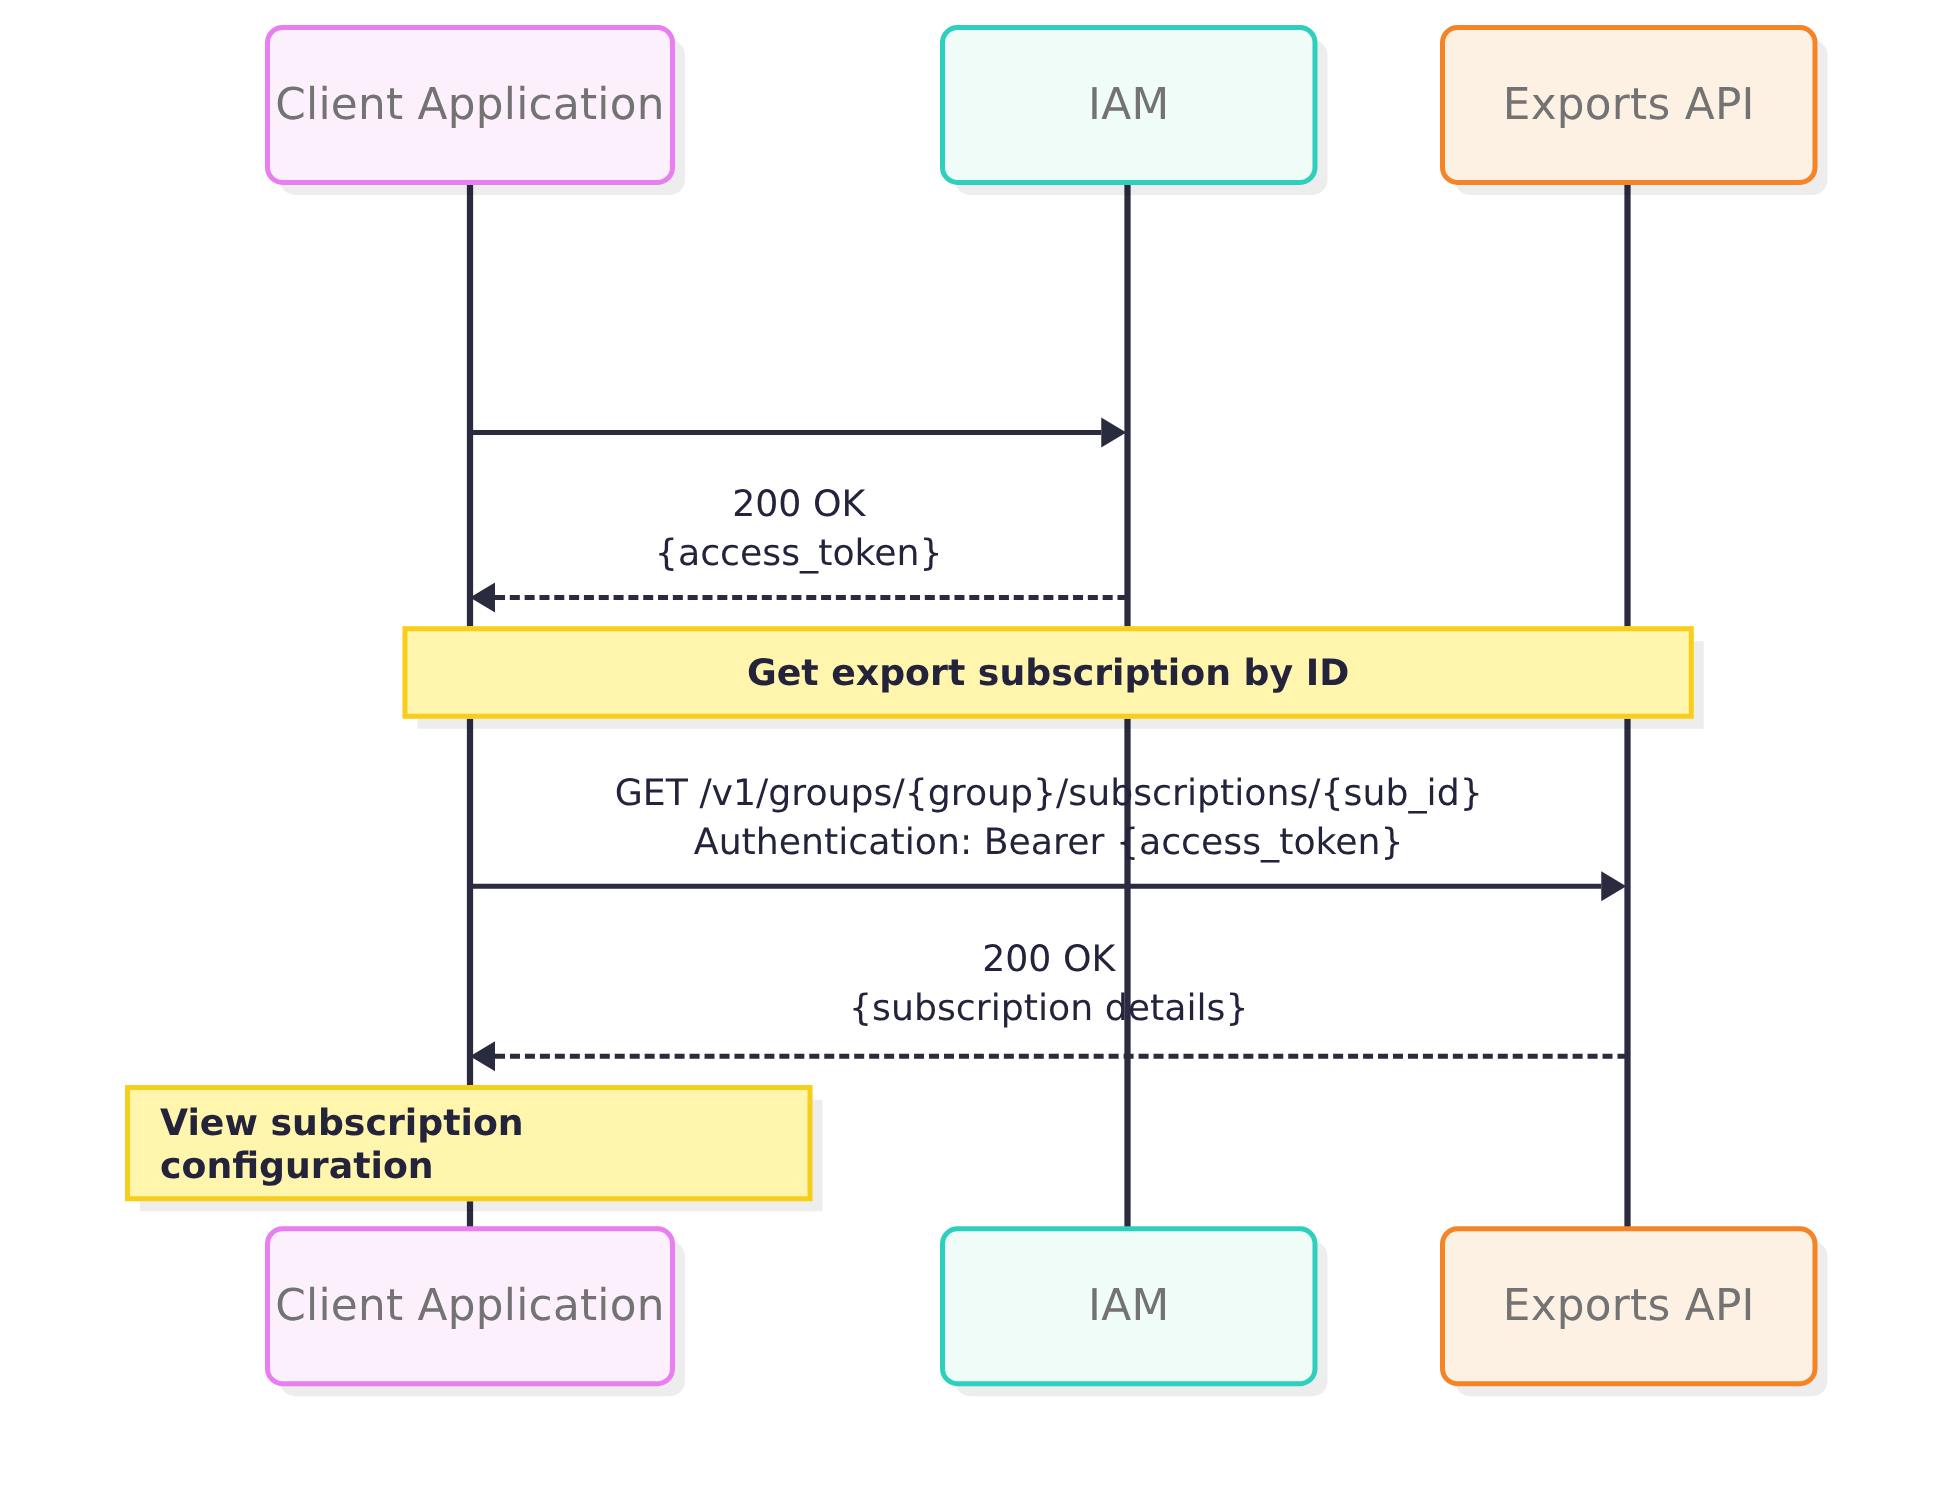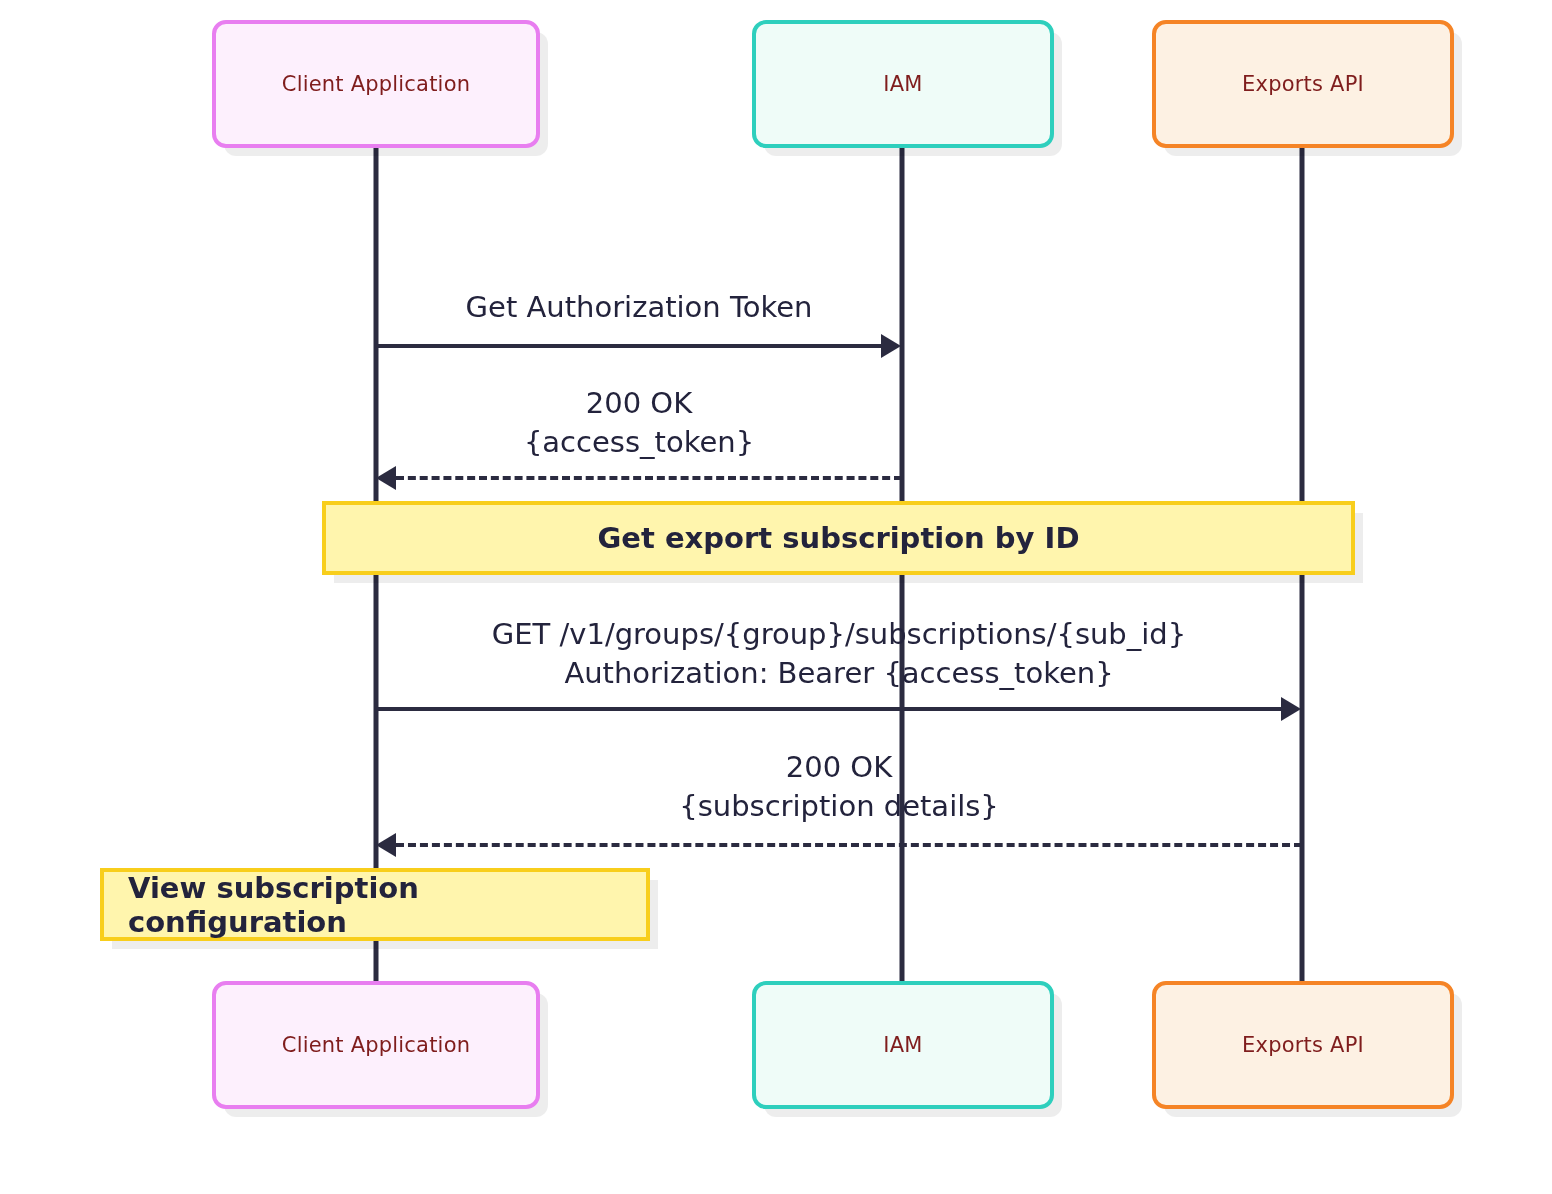--- a/index.html
+++ b/index.html
@@ -27,22 +27,22 @@
   
   .actor {
     position: absolute;
     box-sizing: border-box;
     border-radius: 14px;
     border-width: 4px;
     border-style: solid;
     display: flex;
     align-items: center;
     justify-content: center;
-    font-size: 21px;
-    color: #7f1d1d;
+    font-size: 35px;
+    color: #737373;
     letter-spacing: .2px;
     box-shadow: 10px 10px 0 -2px rgba(0,0,0,0.07);
   }
   .actor.client  { background:#fdf0fd; border-color:#e87ef0; }
   .actor.iam     { background:#effcf8; border-color:#2ecfbd;text-align:right; }
   .actor.exports { background:#fdf1e3; border-color:#f58426; }
 
   
   .banner {
     position: absolute;
@@ -117,44 +117,43 @@
     <span>Client Application</span>
   </div>
   <div class="actor iam" style="left:752px; top:20px; width:302px; height:128px;">
     <span>IAM</span>
   </div>
   <div class="actor exports" style="left:1152px; top:20px; width:302px; height:128px;">
     <span>Exports API</span>
   </div>
 
 
-  <div class="msg-label" style="left:376px; top:288px; width:526px;">Get Authorization Token</div>
   <div class="msg-line" style="left:376px; top:344px; width:505px;"></div>
   <div class="arrowhead right" style="left:881px; top:334px;"></div>
 
   <div class="msg-label" style="left:376px; top:384px; width:526px;">200 OK
 {access_token}</div>
   <div class="msg-line dashed" style="left:396px; top:476px; width:506px;"></div>
   <div class="arrowhead left" style="left:376px; top:466px;"></div>
 
   <div class="banner" style="left:322px; top:501px; width:1033px; height:74px;">
     <span>Get export subscription by ID</span>
   </div>
 
   <div class="msg-label" style="left:376px; top:615px; width:926px;">GET /v1/groups/{group}/subscriptions/{sub_id}
-Authorization: Bearer {access_token}</div>
+Authentication: Bearer {access_token}</div>
   <div class="msg-line" style="left:376px; top:707px; width:905px;"></div>
   <div class="arrowhead right" style="left:1281px; top:697px;"></div>
 
   <div class="msg-label" style="left:376px; top:748px; width:926px;">200 OK
 {subscription details}</div>
   <div class="msg-line dashed" style="left:396px; top:843px; width:906px;"></div>
   <div class="arrowhead left" style="left:376px; top:833px;"></div>
 
-  <div class="note" style="left:100px; top:868px; width:550px; height:73px;padding-left:24px;">
+  <div class="note" style="left:100px; top:868px; width:550px; height:93px;padding-left:24px;">
     <span>View subscription configuration</span>
   </div>
 
   <div class="actor client" style="left:212px; top:981px; width:328px; height:128px;">
     <span>Client Application</span>
   </div>
   <div class="actor iam" style="left:752px; top:981px; width:302px; height:128px;">
     <span>IAM</span>
   </div>
   <div class="actor exports" style="left:1152px; top:981px; width:302px; height:128px;">

